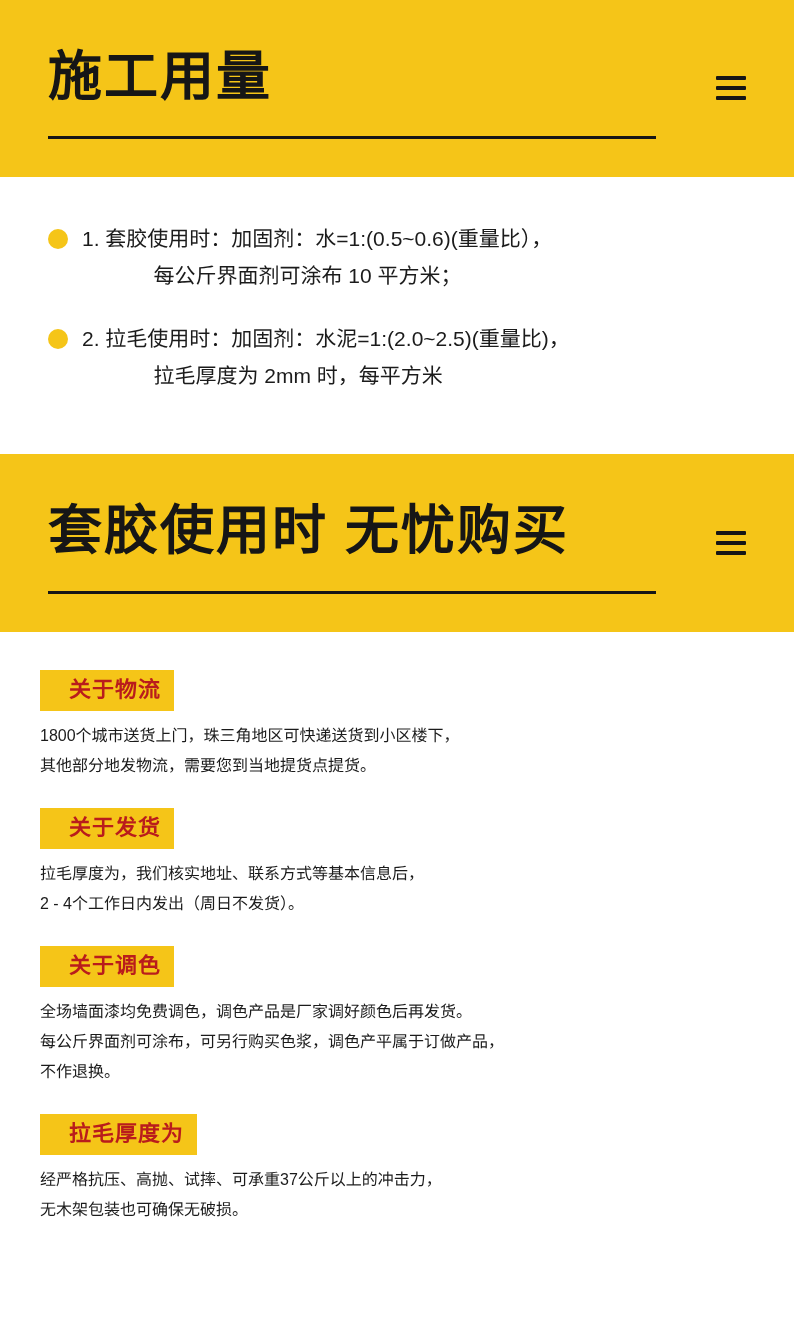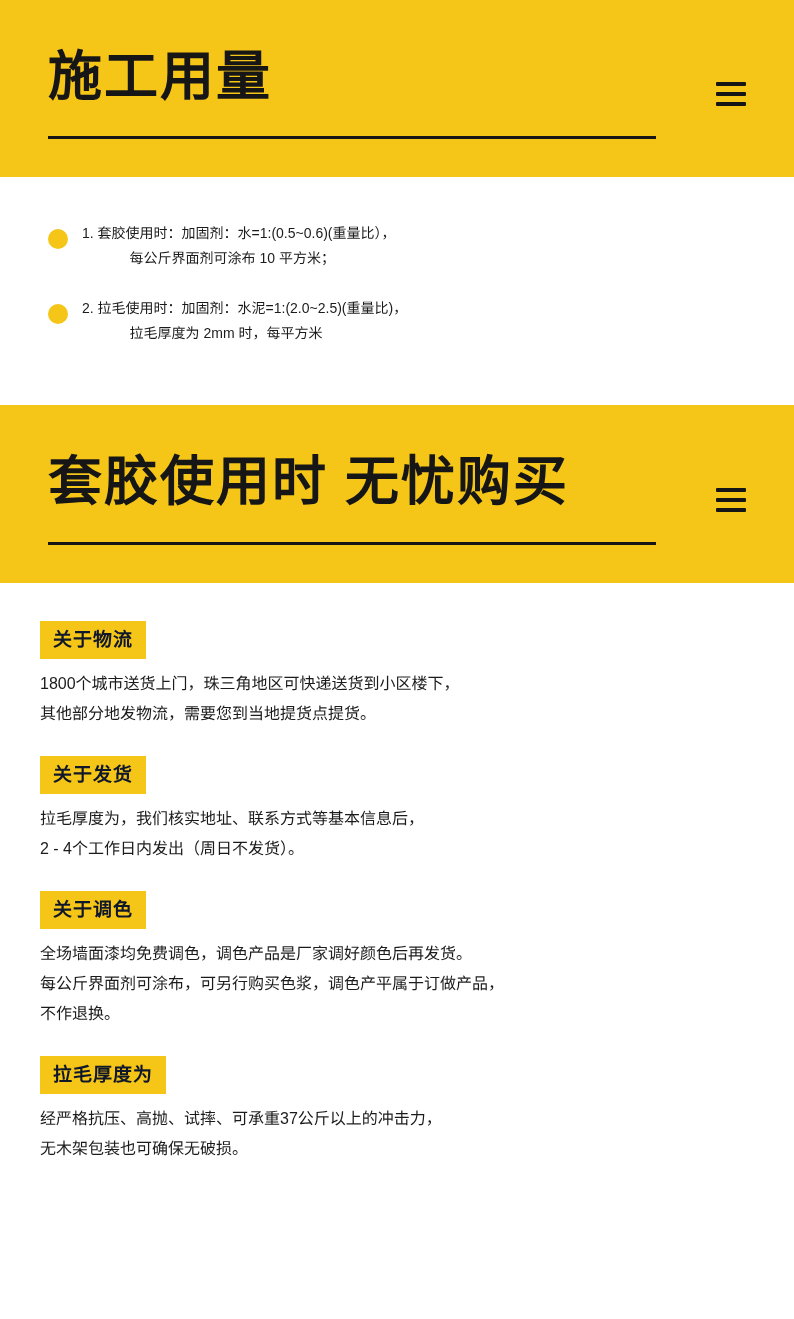--- a/index.html
+++ b/index.html
@@ -23,21 +23,21 @@
 
   
   .banner {
     background: #f5c518;
     padding: 46px 48px 38px 48px;
     position: relative;
     box-sizing: border-box;
   }
   .banner-row {
     display: flex;
-    align-items: flex-end;
+    align-items: center;
     justify-content: space-between;
   }
   .banner-title {
     font-size: 54px;
     line-height: 1.12;
     font-weight: bold;
     letter-spacing: 2px;
     color: #161616;
     margin: 0;
     white-space: pre;
@@ -83,21 +83,21 @@
   .bullet {
     width: 20px;
     height: 20px;
     border-radius: 50%;
     background: #f5c518;
     flex: 0 0 auto;
     margin-top: 8px;
     margin-right: 14px;
   }
   .usage-text {
-    font-size: 14px;
+    font-size: 21px;
     line-height: 1.75;
     color: #1b1b1b;
   }
   .usage-line {
     display: block;
     white-space: pre;
   }
   .usage-line.indent {
     padding-left: 3.4em;
   }
@@ -110,25 +110,25 @@
   }
   .faq-block {
     margin-bottom: 26px;
   }
   .faq-block:last-child {
     margin-bottom: 0;
   }
   .faq-tag {
     display: inline-block;
     background: #f5c518;
-    color: #0f172a;
-    font-size: 19px;
+    color: #b91c1c;
+    font-size: 22px;
     font-weight: bold;
     line-height: 1;
-    padding: 9px 13px 10px 13px;
+    padding: 9px 13px 10px 29px;
     margin-bottom: 10px;
     letter-spacing: 1px;
   }
   .faq-body {
     font-size: 16px;
     line-height: 1.9;
     color: #1b1b1b;
   }
   .faq-line {
     display: block;

